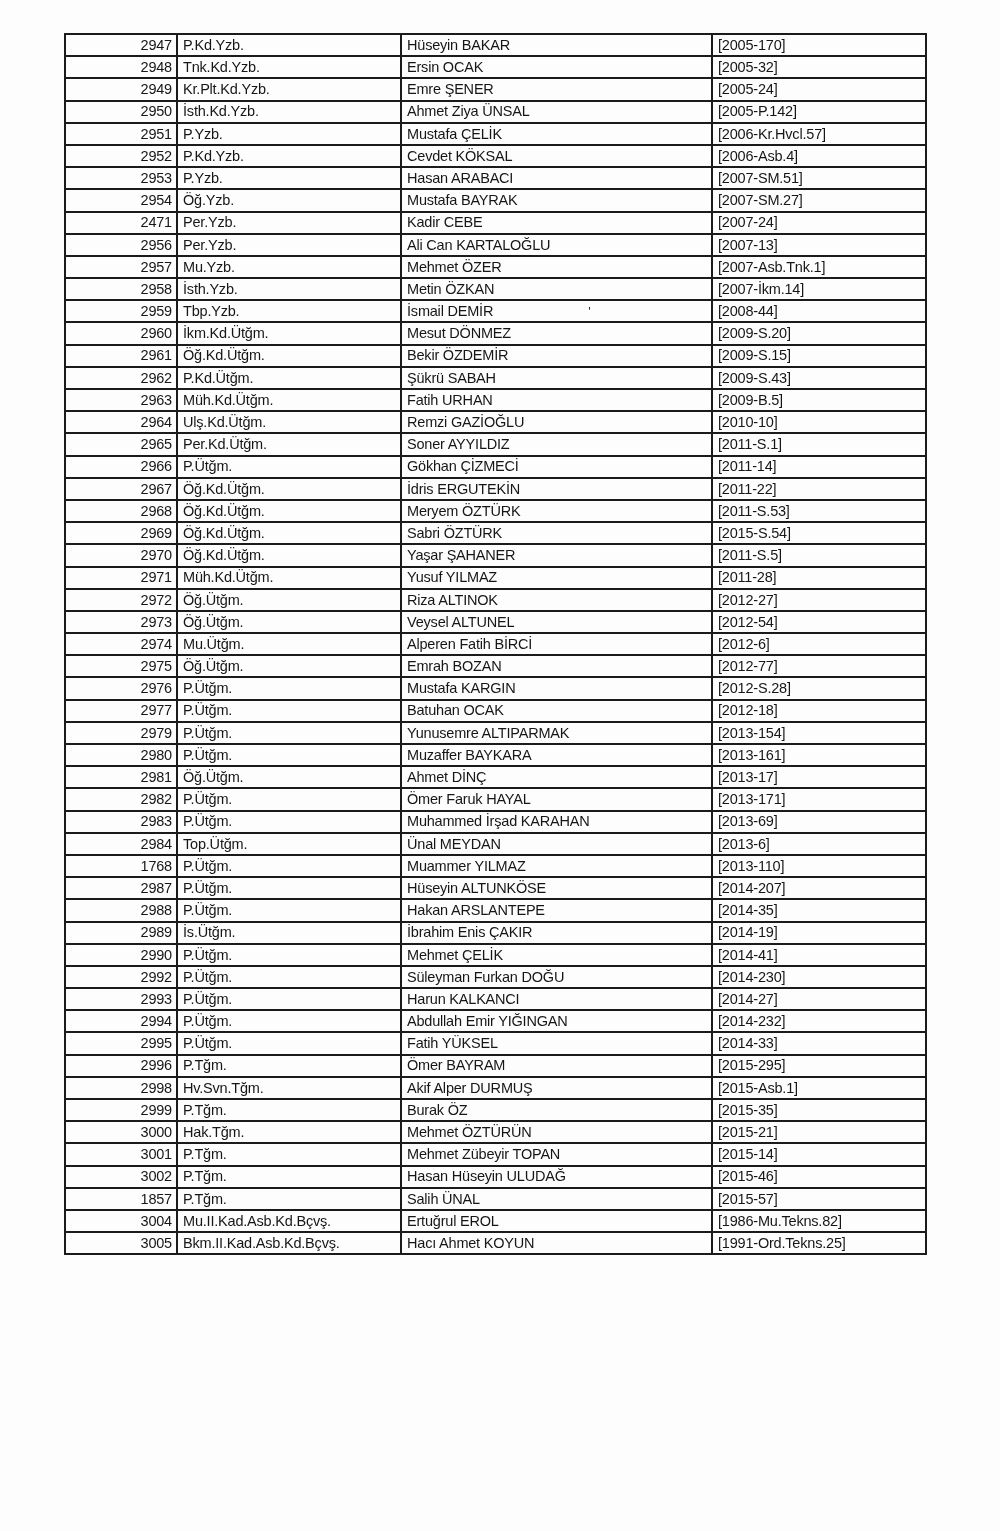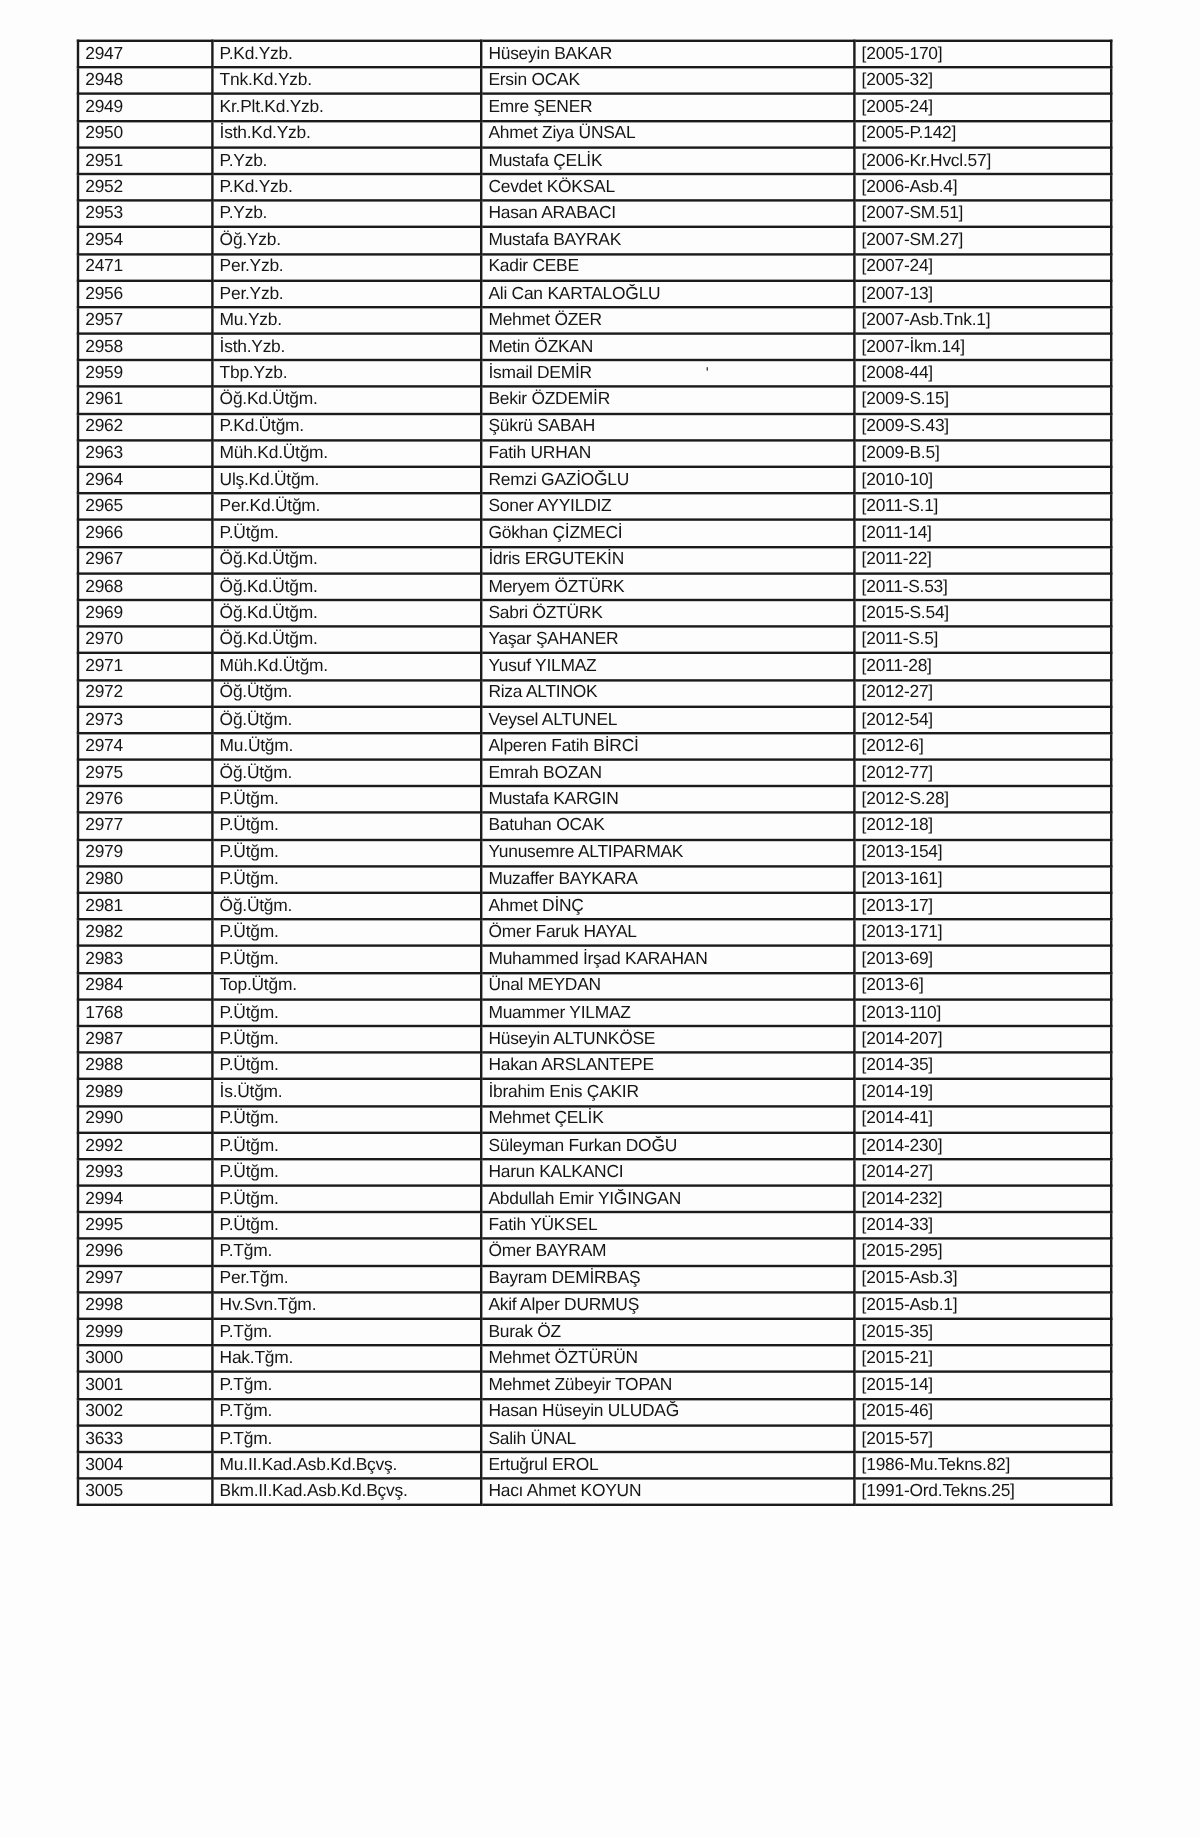--- a/index.html
+++ b/index.html
@@ -37,21 +37,21 @@
   table.personnel td {
     border: 2px solid #1b1b1b;
     height: 20.2px;
     padding: 0 4px 0 5px;
     overflow: hidden;
     white-space: nowrap;
     vertical-align: middle;
     letter-spacing: -0.2px;
   }
   td.cell-no {
-    text-align: left;
+    text-align: right;
     padding-right: 26px;
   }
   td.cell-rank, td.cell-name, td.cell-code {
     text-align: left;
   }
   td.cell-code { padding-left: 7px; }
   .scan-mark {
     display: inline-block;
     margin-left: 95px;
     font-size: 13px;
@@ -142,20 +142,26 @@
     <td class="cell-name">Metin ÖZKAN</td>
     <td class="cell-code">[2007-İkm.14]</td>
   </tr>
         <tr>
     <td class="cell-no">2959</td>
     <td class="cell-rank">Tbp.Yzb.</td>
     <td class="cell-name">İsmail DEMİR<span class="scan-mark">'</span></td>
     <td class="cell-code">[2008-44]</td>
   </tr>
         <tr>
+    <td class="cell-no">2960</td>
+    <td class="cell-rank">İkm.Kd.Ütğm.</td>
+    <td class="cell-name">Mesut DÖNMEZ</td>
+    <td class="cell-code">[2009-S.20]</td>
+  </tr>
+        <tr>
     <td class="cell-no">2961</td>
     <td class="cell-rank">Öğ.Kd.Ütğm.</td>
     <td class="cell-name">Bekir ÖZDEMİR</td>
     <td class="cell-code">[2009-S.15]</td>
   </tr>
         <tr>
     <td class="cell-no">2962</td>
     <td class="cell-rank">P.Kd.Ütğm.</td>
     <td class="cell-name">Şükrü SABAH</td>
     <td class="cell-code">[2009-S.43]</td>
@@ -340,26 +346,20 @@
     <td class="cell-name">Fatih YÜKSEL</td>
     <td class="cell-code">[2014-33]</td>
   </tr>
         <tr>
     <td class="cell-no">2996</td>
     <td class="cell-rank">P.Tğm.</td>
     <td class="cell-name">Ömer BAYRAM</td>
     <td class="cell-code">[2015-295]</td>
   </tr>
         <tr>
-    <td class="cell-no">2997</td>
-    <td class="cell-rank">Per.Tğm.</td>
-    <td class="cell-name">Bayram DEMİRBAŞ</td>
-    <td class="cell-code">[2015-Asb.3]</td>
-  </tr>
-        <tr>
     <td class="cell-no">2998</td>
     <td class="cell-rank">Hv.Svn.Tğm.</td>
     <td class="cell-name">Akif Alper DURMUŞ</td>
     <td class="cell-code">[2015-Asb.1]</td>
   </tr>
         <tr>
     <td class="cell-no">2999</td>
     <td class="cell-rank">P.Tğm.</td>
     <td class="cell-name">Burak ÖZ</td>
     <td class="cell-code">[2015-35]</td>
@@ -376,21 +376,21 @@
     <td class="cell-name">Mehmet Zübeyir TOPAN</td>
     <td class="cell-code">[2015-14]</td>
   </tr>
         <tr>
     <td class="cell-no">3002</td>
     <td class="cell-rank">P.Tğm.</td>
     <td class="cell-name">Hasan Hüseyin ULUDAĞ</td>
     <td class="cell-code">[2015-46]</td>
   </tr>
         <tr>
-    <td class="cell-no">3633</td>
+    <td class="cell-no">1857</td>
     <td class="cell-rank">P.Tğm.</td>
     <td class="cell-name">Salih ÜNAL</td>
     <td class="cell-code">[2015-57]</td>
   </tr>
         <tr>
     <td class="cell-no">3004</td>
     <td class="cell-rank">Mu.II.Kad.Asb.Kd.Bçvş.</td>
     <td class="cell-name">Ertuğrul EROL</td>
     <td class="cell-code">[1986-Mu.Tekns.82]</td>
   </tr>

